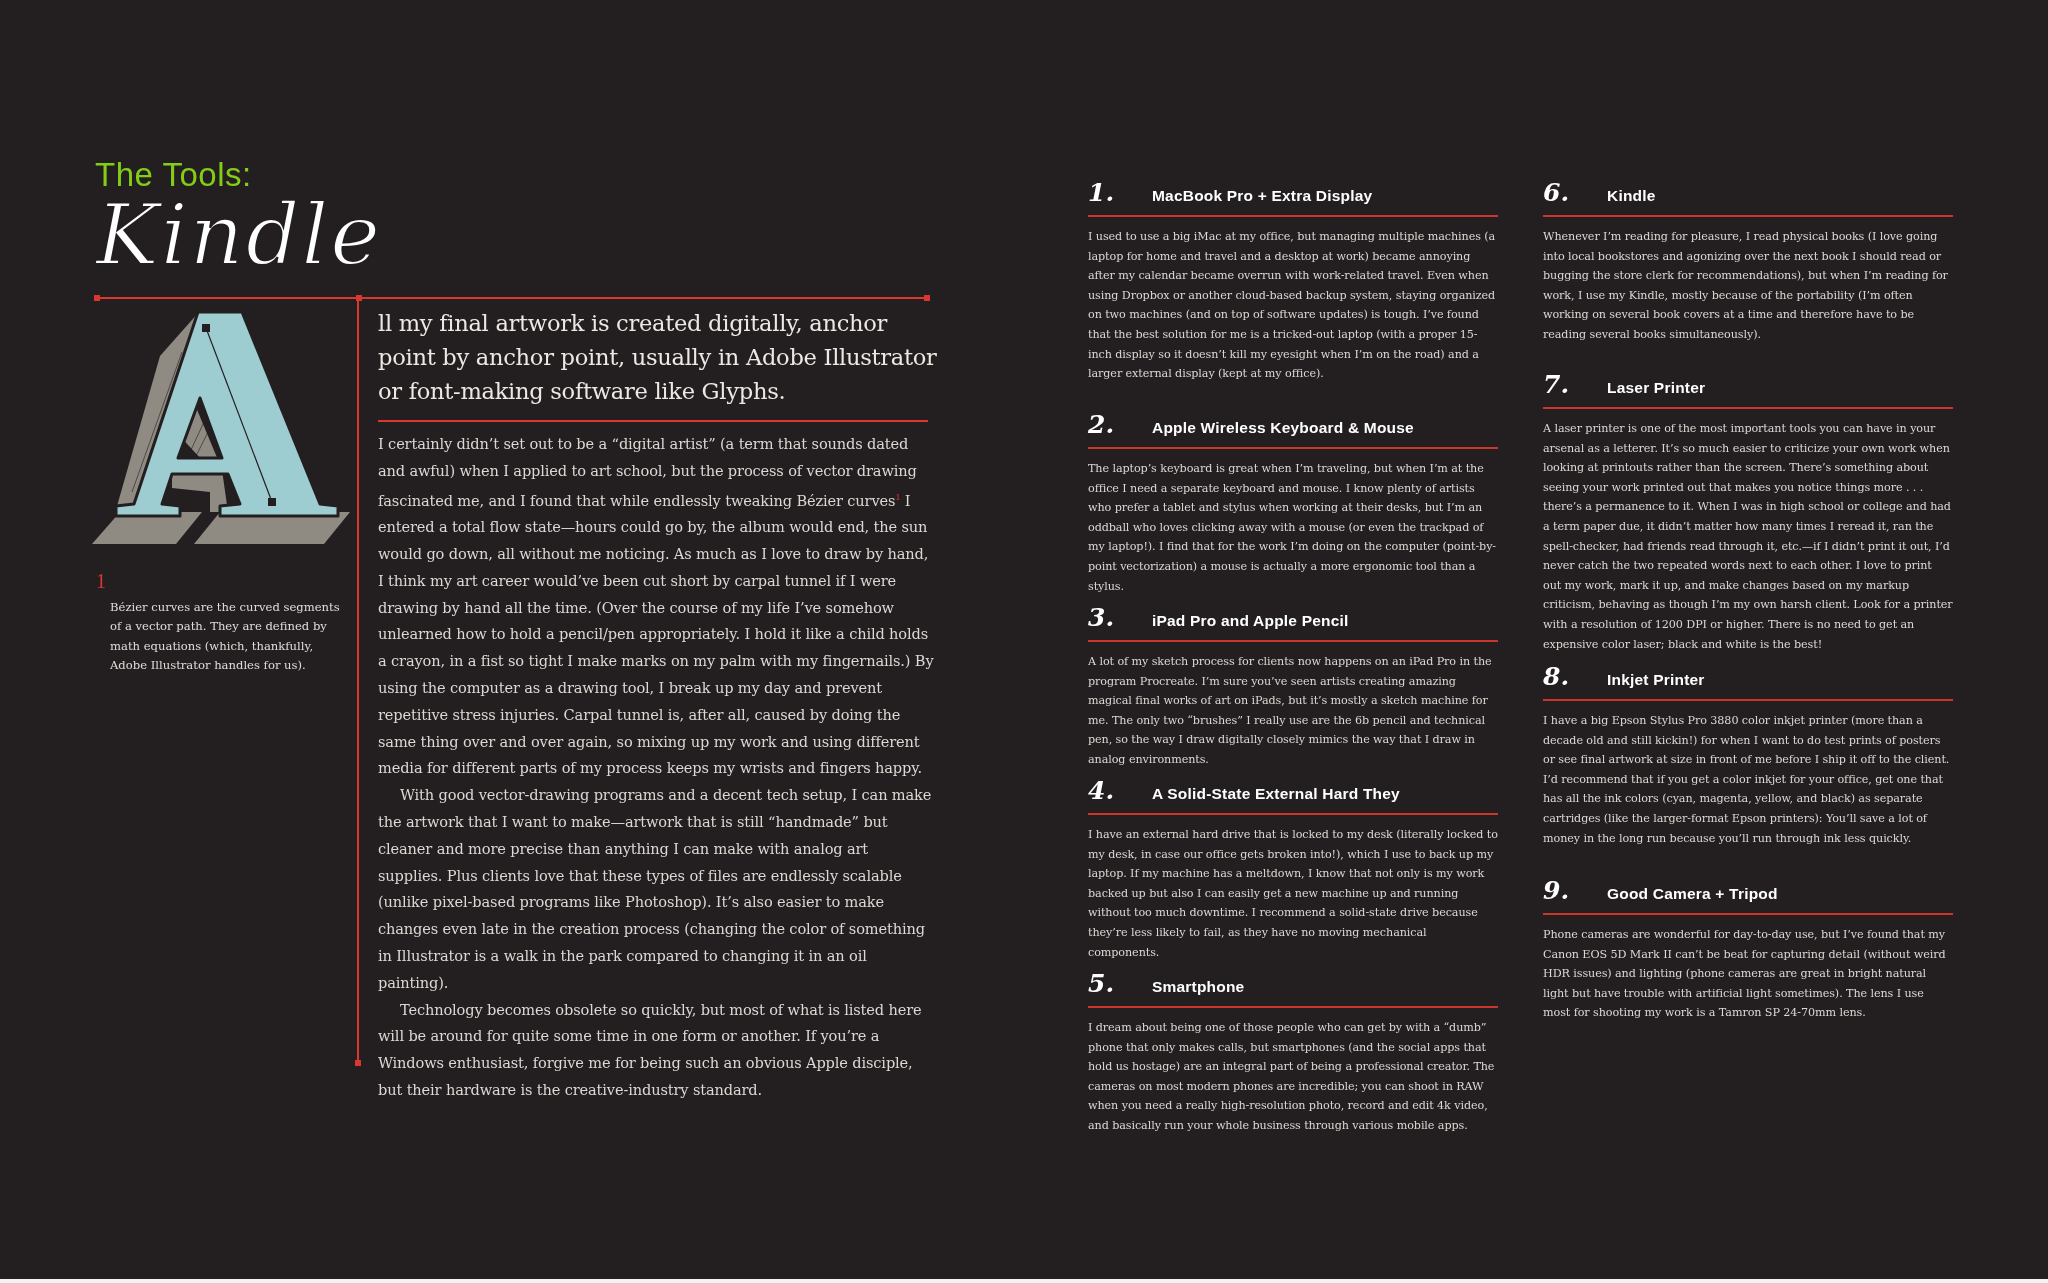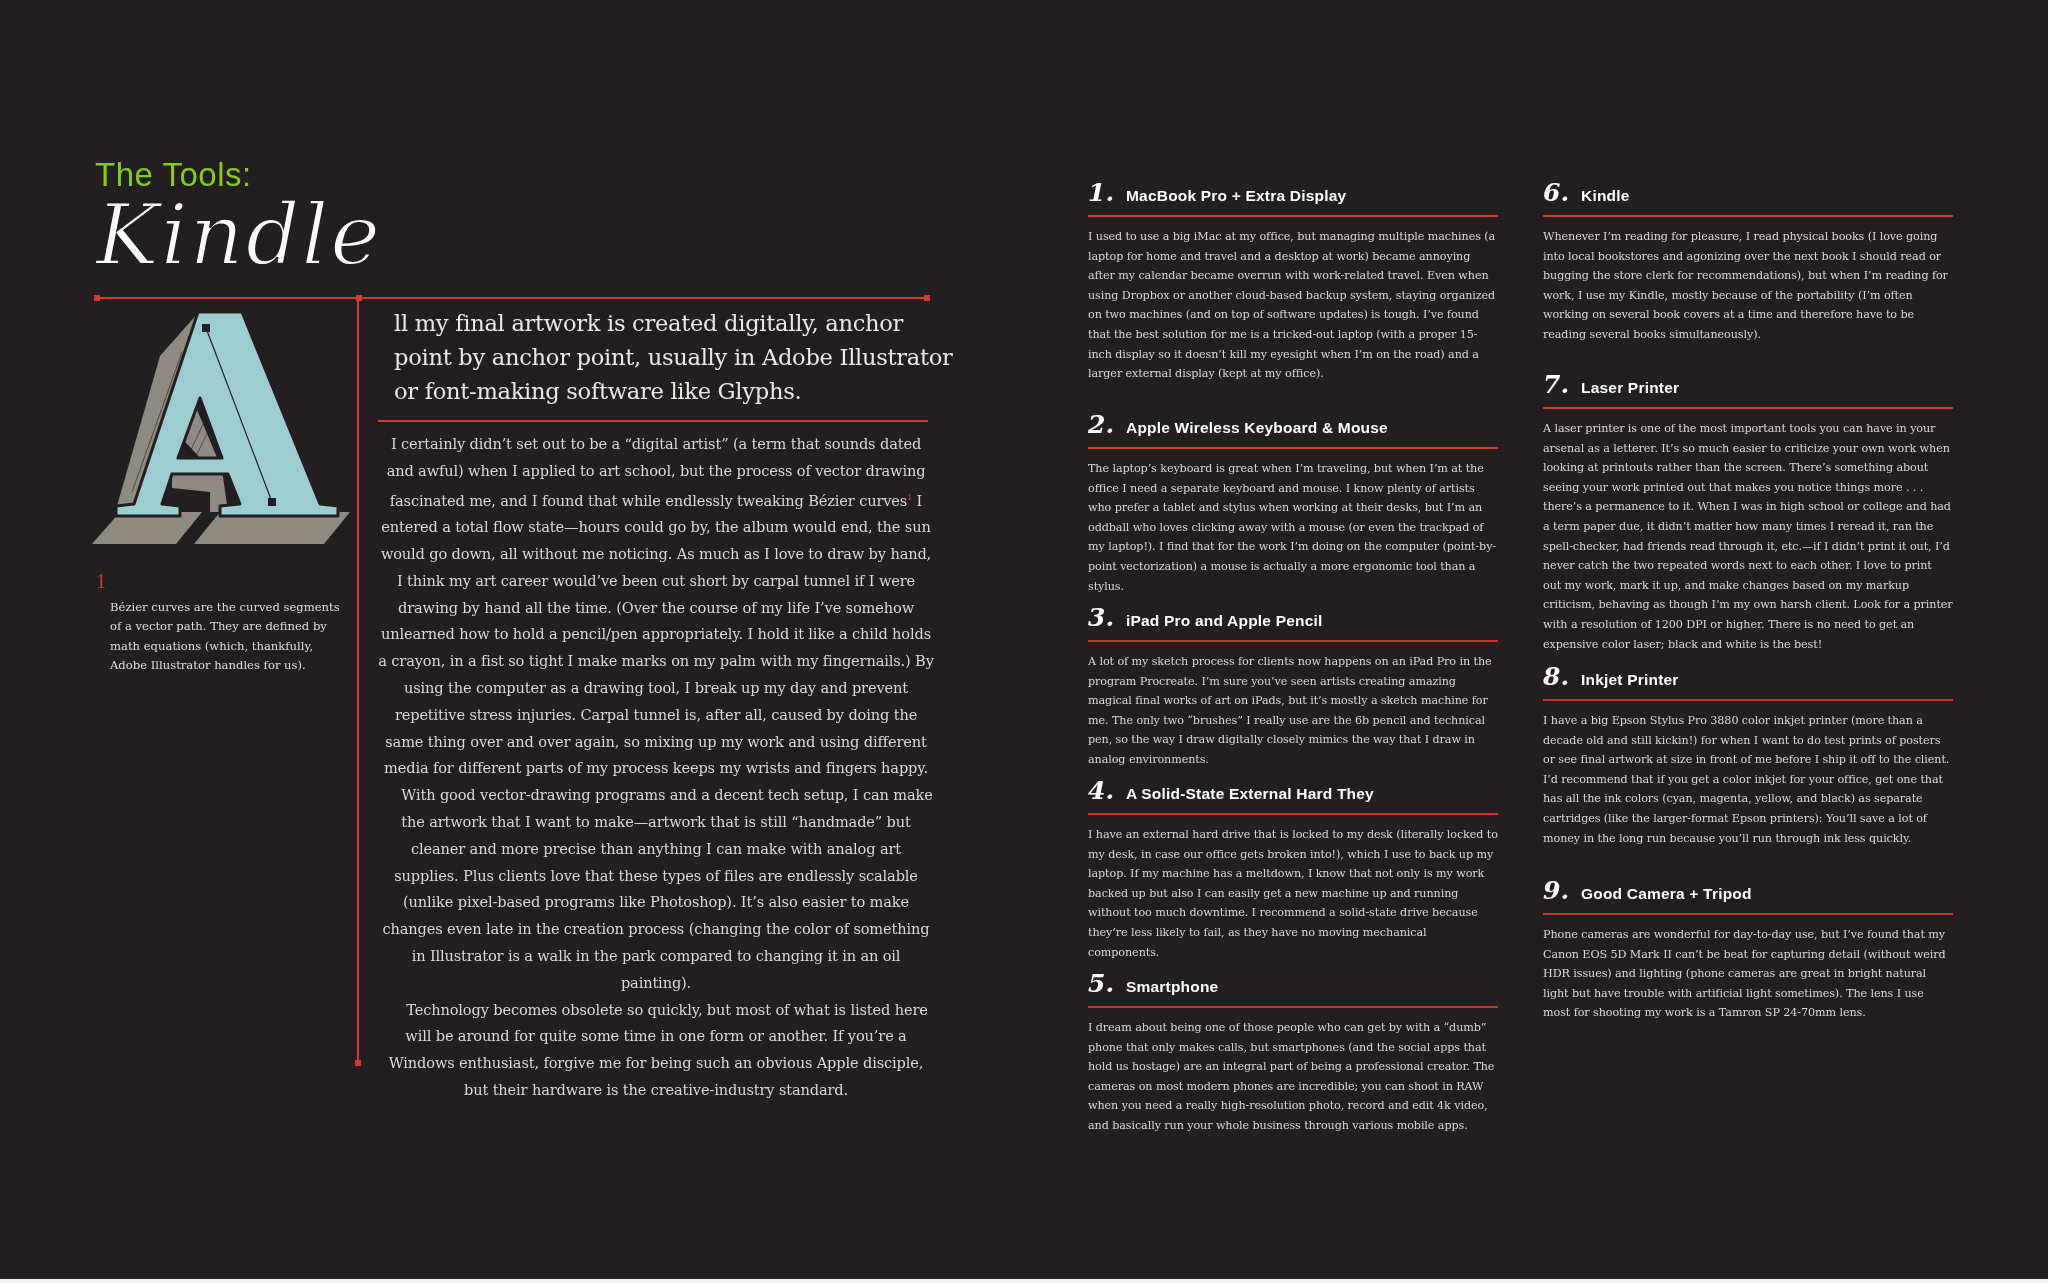--- a/index.html
+++ b/index.html
@@ -31,48 +31,48 @@
 
   .dropcap { position: absolute; left: 92px; top: 312px; width: 260px; height: 244px; }
 
   .fn-num { position: absolute; left: 96px; top: 570px; font-size: 20px; color: #d8382f; font-family: "Liberation Serif", serif; }
   .fn-text {
     position: absolute; left: 98px; top: 598px; width: 240px;
     font-size: 11.6px; line-height: 19.4px; color: #e0dcd8; margin-left: 12px;
   }
 
   .lead {
-    position: absolute; left: 394px; top: 306px; width: 560px;
+    position: absolute; left: 378px; top: 306px; width: 560px;
     font-size: 22.6px; line-height: 34px; color: #ece8e4;
     font-family: "DejaVu Serif", serif; letter-spacing: -0.3px;
   }
   .body-text {
     position: absolute; left: 378px; top: 431px; width: 556px;
     font-size: 14.6px; line-height: 26.8px; color: #dcd8d4;
     letter-spacing: -0.15px;
   }
-  .body-text p { margin: 0; text-align: center; }
+  .body-text p { margin: 0; }
   .body-text p + p { text-indent: 22px; }
   .fn-ref { color: #d8382f; font-size: 8px; vertical-align: super; }
 
   .tool-col { position: absolute; top: 178px; width: 410px; }
   .col-a { left: 1088px; }
   .col-b { left: 1543px; width: 410px; }
   .tool { margin-bottom: 0; }
   .tool-head {
     display: flex; align-items: baseline; gap: 8px;
     padding-bottom: 8px; border-bottom: 2px solid #c8362e;
   }
   .tool-num {
     font-family: "DejaVu Serif", serif; font-style: italic; font-weight: bold;
     font-size: 25px; color: #ffffff; min-width: 30px;
   }
   .tool-title {
     font-family: "Liberation Sans", sans-serif; font-weight: bold;
-    font-size: 15.5px; color: #ffffff; letter-spacing: 0.2px;
+    font-size: 15.5px; color: #ffffff; letter-spacing: 0.2px; margin-left: 26px;
   }
   .tool-body {
     margin-top: 10px;
     font-size: 11.2px; line-height: 19.6px; color: #dcd8d4;
     letter-spacing: -0.1px;
   }
 </style>
 </head>
 <body>
 

